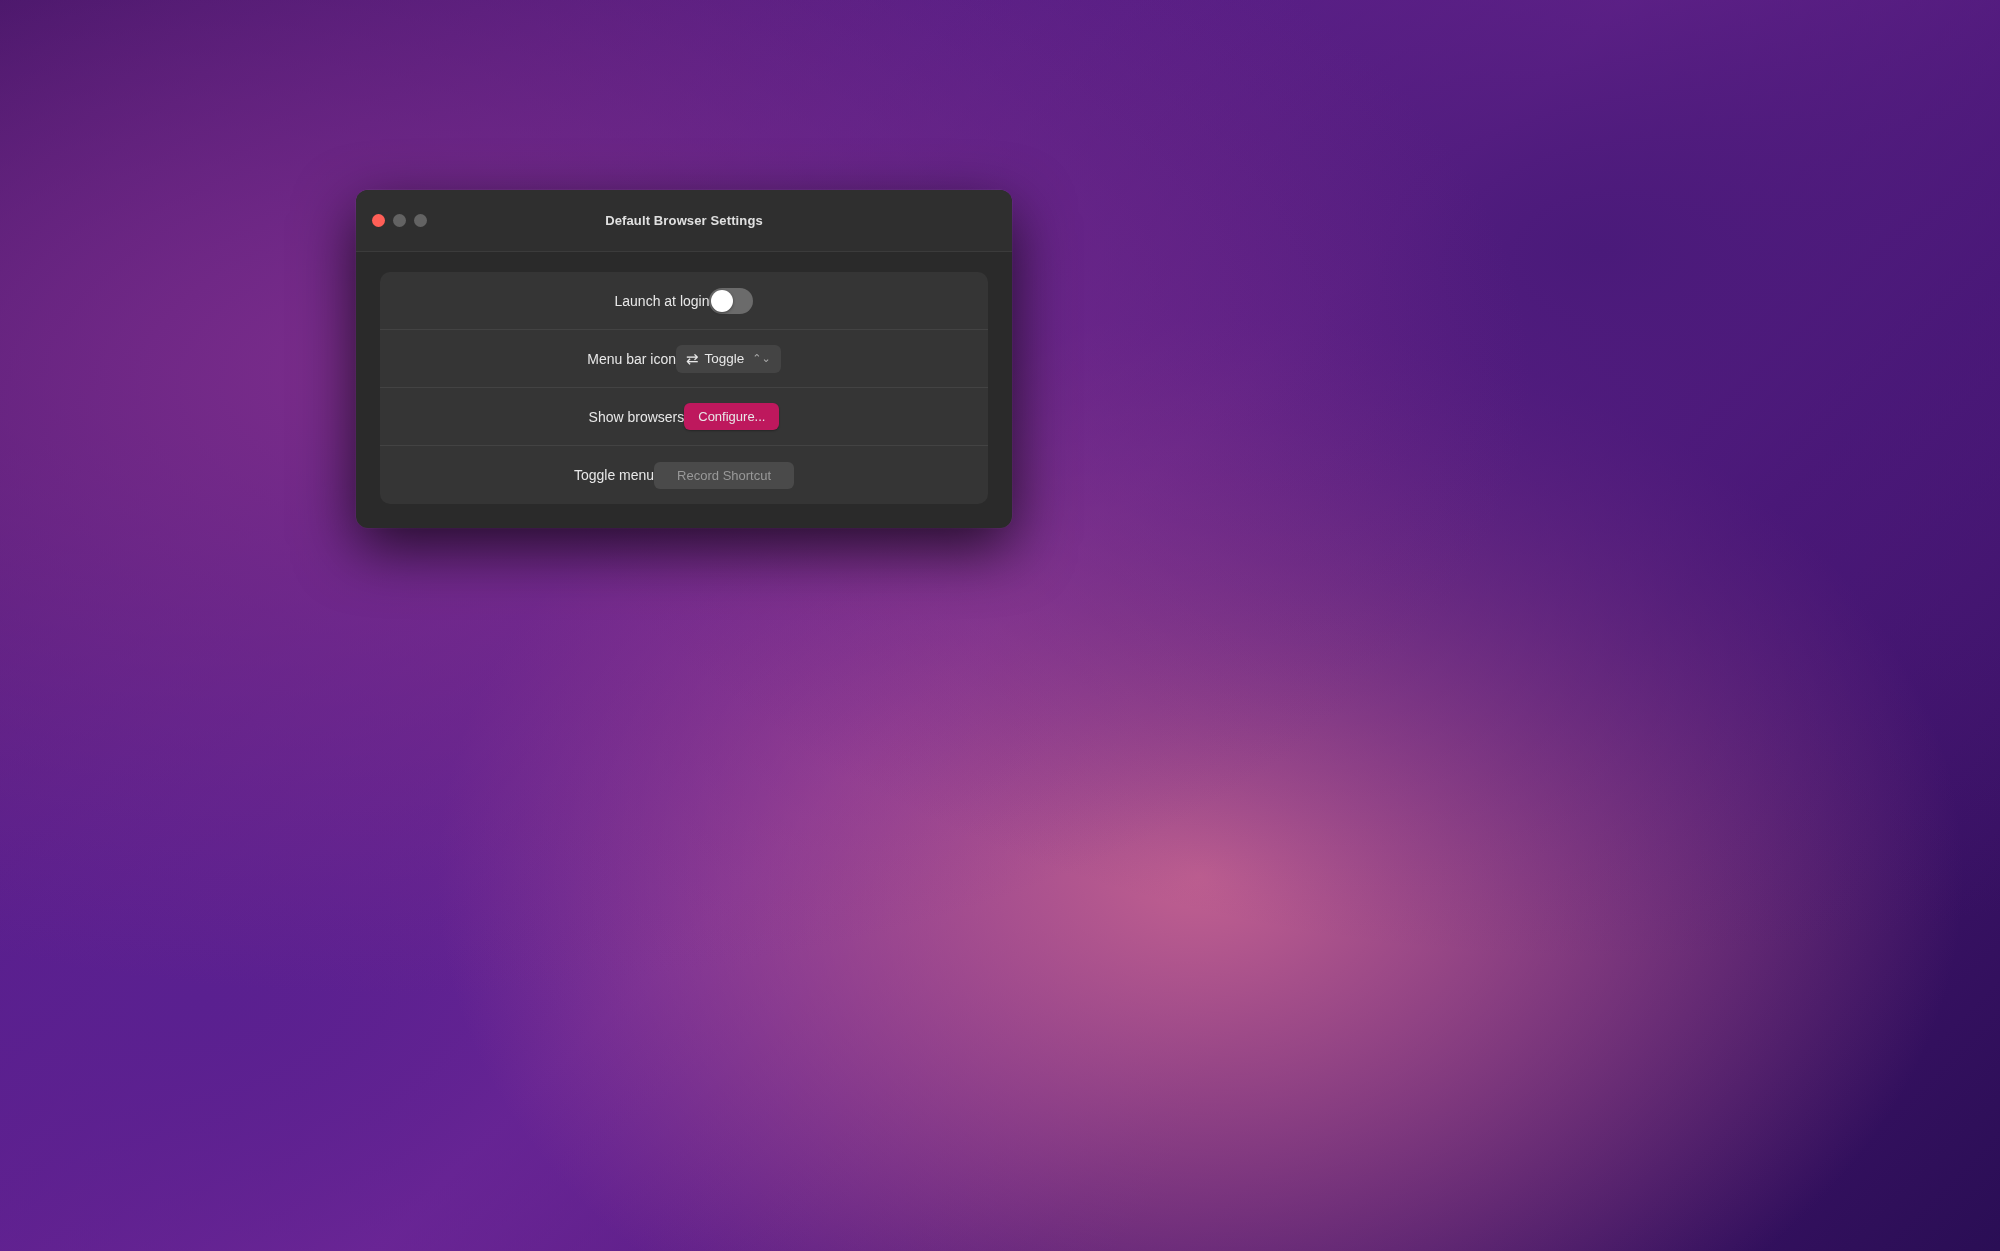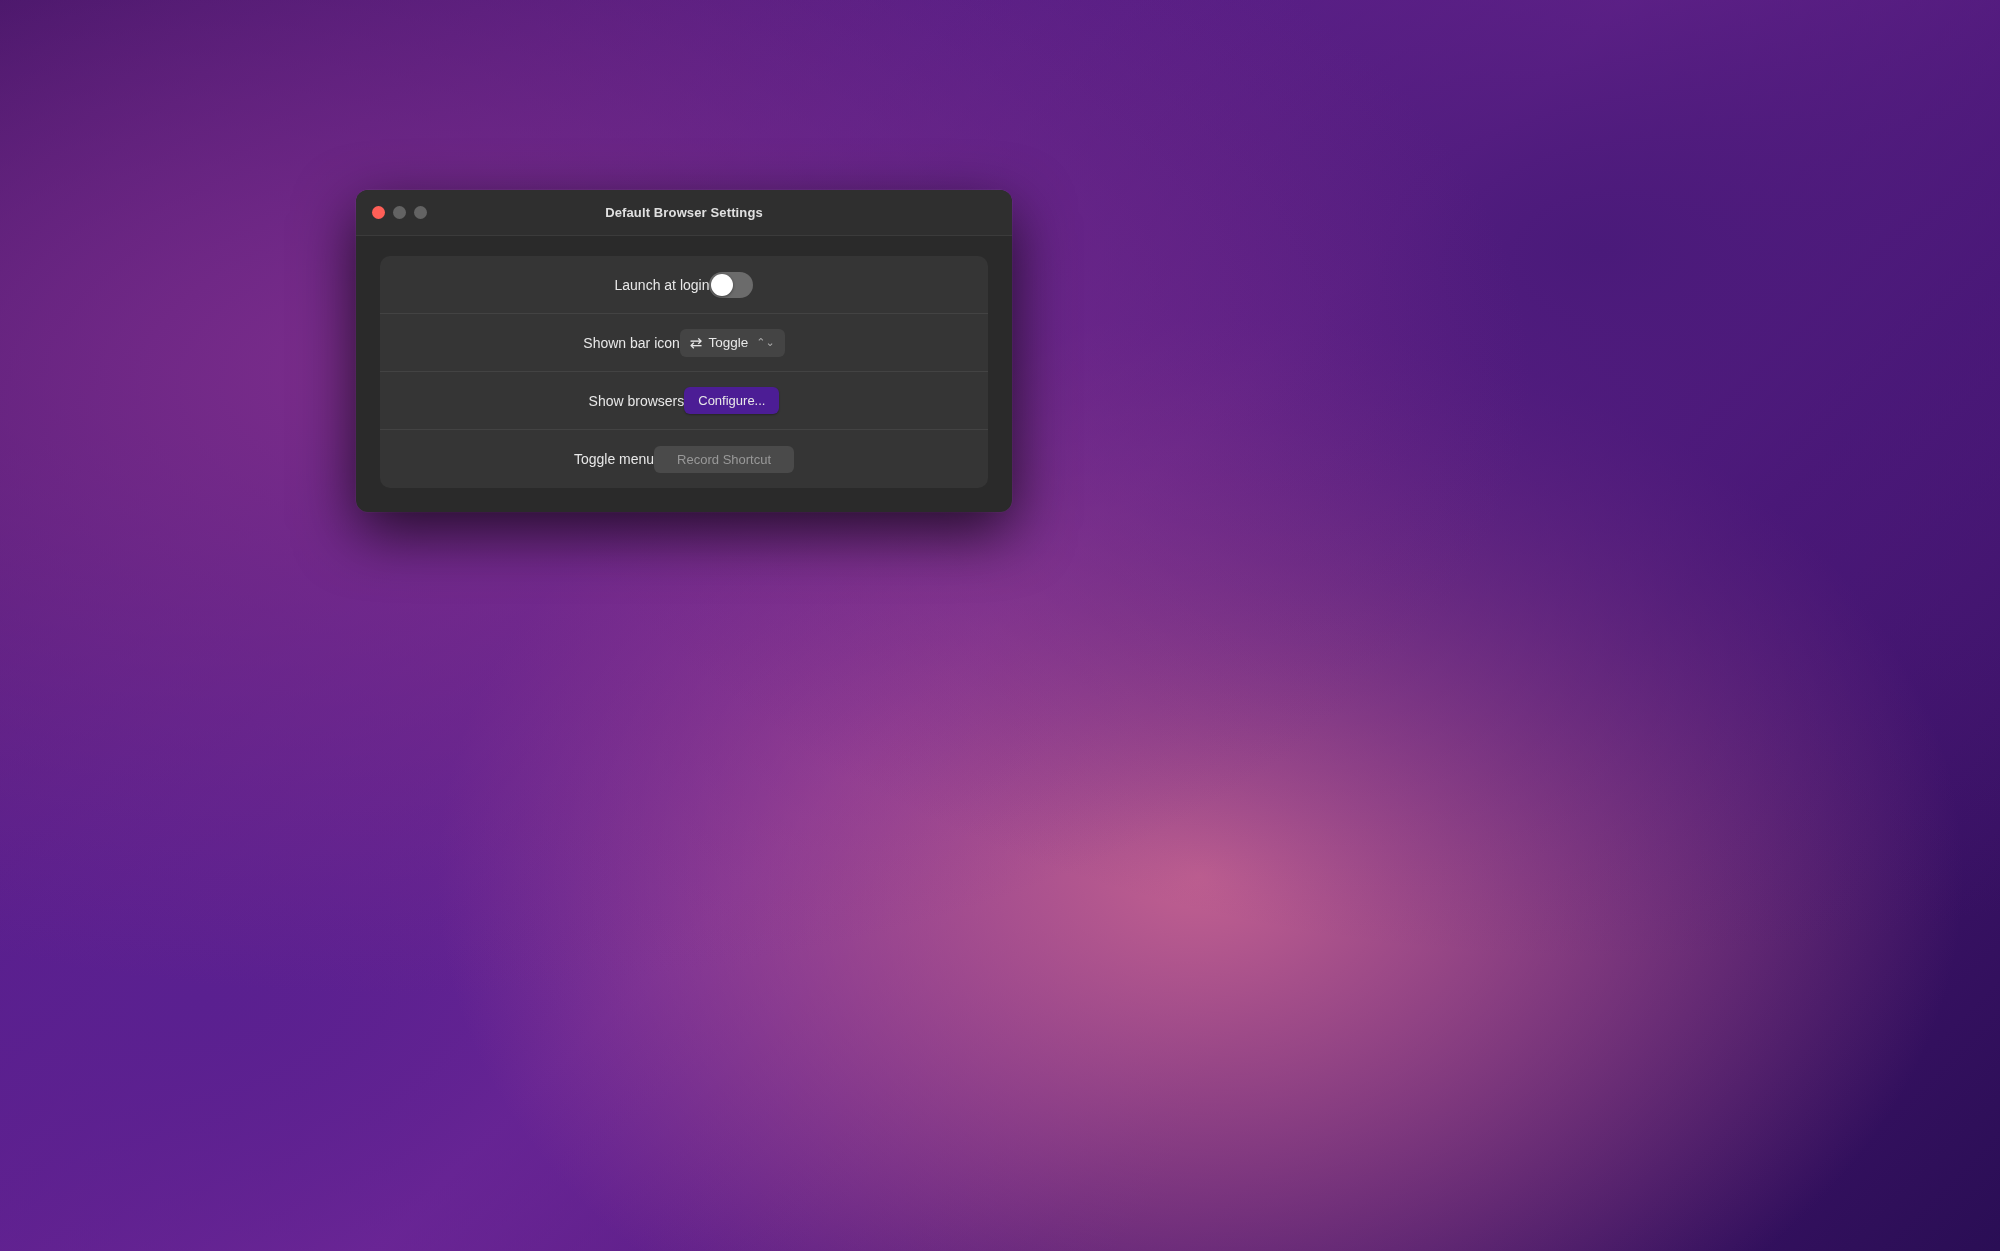--- a/index.html
+++ b/index.html
@@ -35,21 +35,21 @@
       width: 656px;
       background: #2a2a2a;
       border-radius: 12px;
       box-shadow: 0 20px 60px rgba(0,0,0,0.7), 0 0 0 0.5px rgba(255,255,255,0.1);
       overflow: hidden;
     }
 
     .titlebar {
       display: flex;
       align-items: center;
-      padding: 16px 16px;
+      padding: 24px 16px;
       background: #2f2f2f;
       position: relative;
       border-bottom: 1px solid rgba(255,255,255,0.06);
     }
 
     .traffic-lights {
       display: flex;
       gap: 8px;
       align-items: center;
     }
@@ -167,21 +167,21 @@
     }
 
     .chevrons-icon {
       font-size: 11px;
       color: #aaaaaa;
       margin-left: 2px;
     }
 
     
     .configure-btn {
-      background: #4c1d95;
+      background: #be185d;
       color: #e8e8e8;
       border: none;
       border-radius: 6px;
       padding: 6px 14px;
       font-size: 13px;
       cursor: pointer;
       font-family: inherit;
       box-shadow: 0 1px 2px rgba(0,0,0,0.3);
     }
 
@@ -219,21 +219,21 @@
 
       <div class="setting-row">
         <span class="setting-label">Launch at login</span>
         <div class="toggle-switch toggle-off">
           <div class="toggle-thumb"></div>
         </div>
       </div>
 
 
       <div class="setting-row">
-        <span class="setting-label">Shown bar icon</span>
+        <span class="setting-label">Menu bar icon</span>
         <div class="menu-bar-icon-control">
           <span class="switch-icon">⇄</span>
           <span>Toggle</span>
           <span class="chevrons-icon">⌃⌄</span>
         </div>
       </div>
 
       <div class="setting-row">
         <span class="setting-label">Show browsers</span>
         <button class="configure-btn">Configure...</button>

